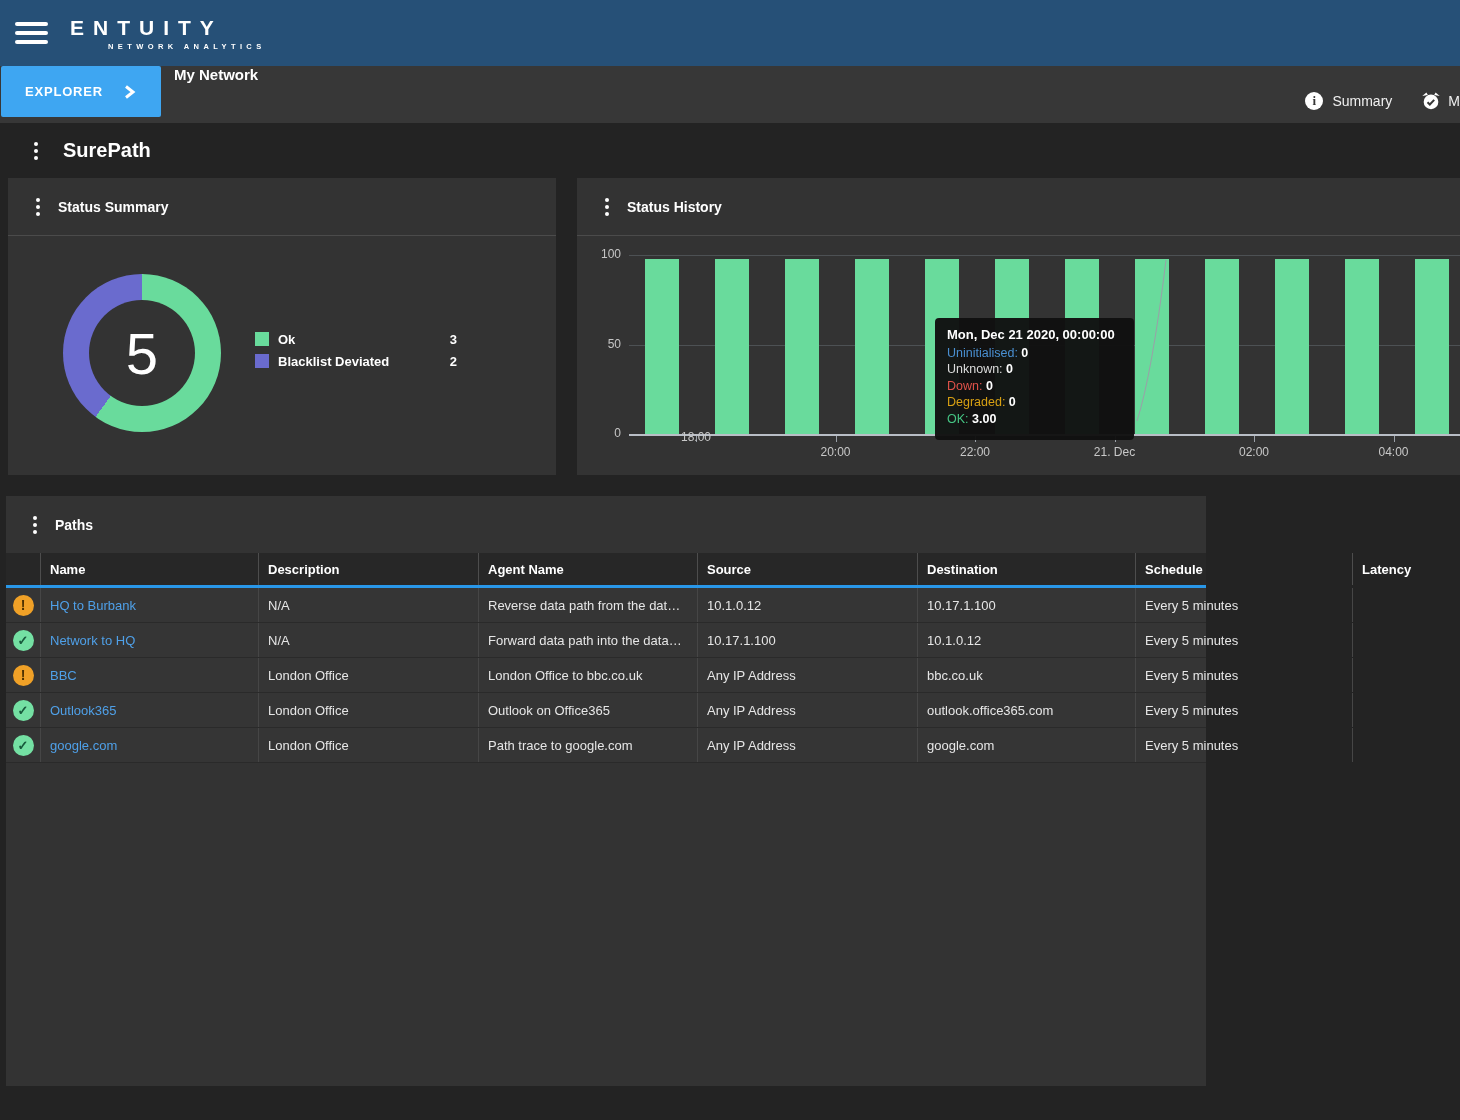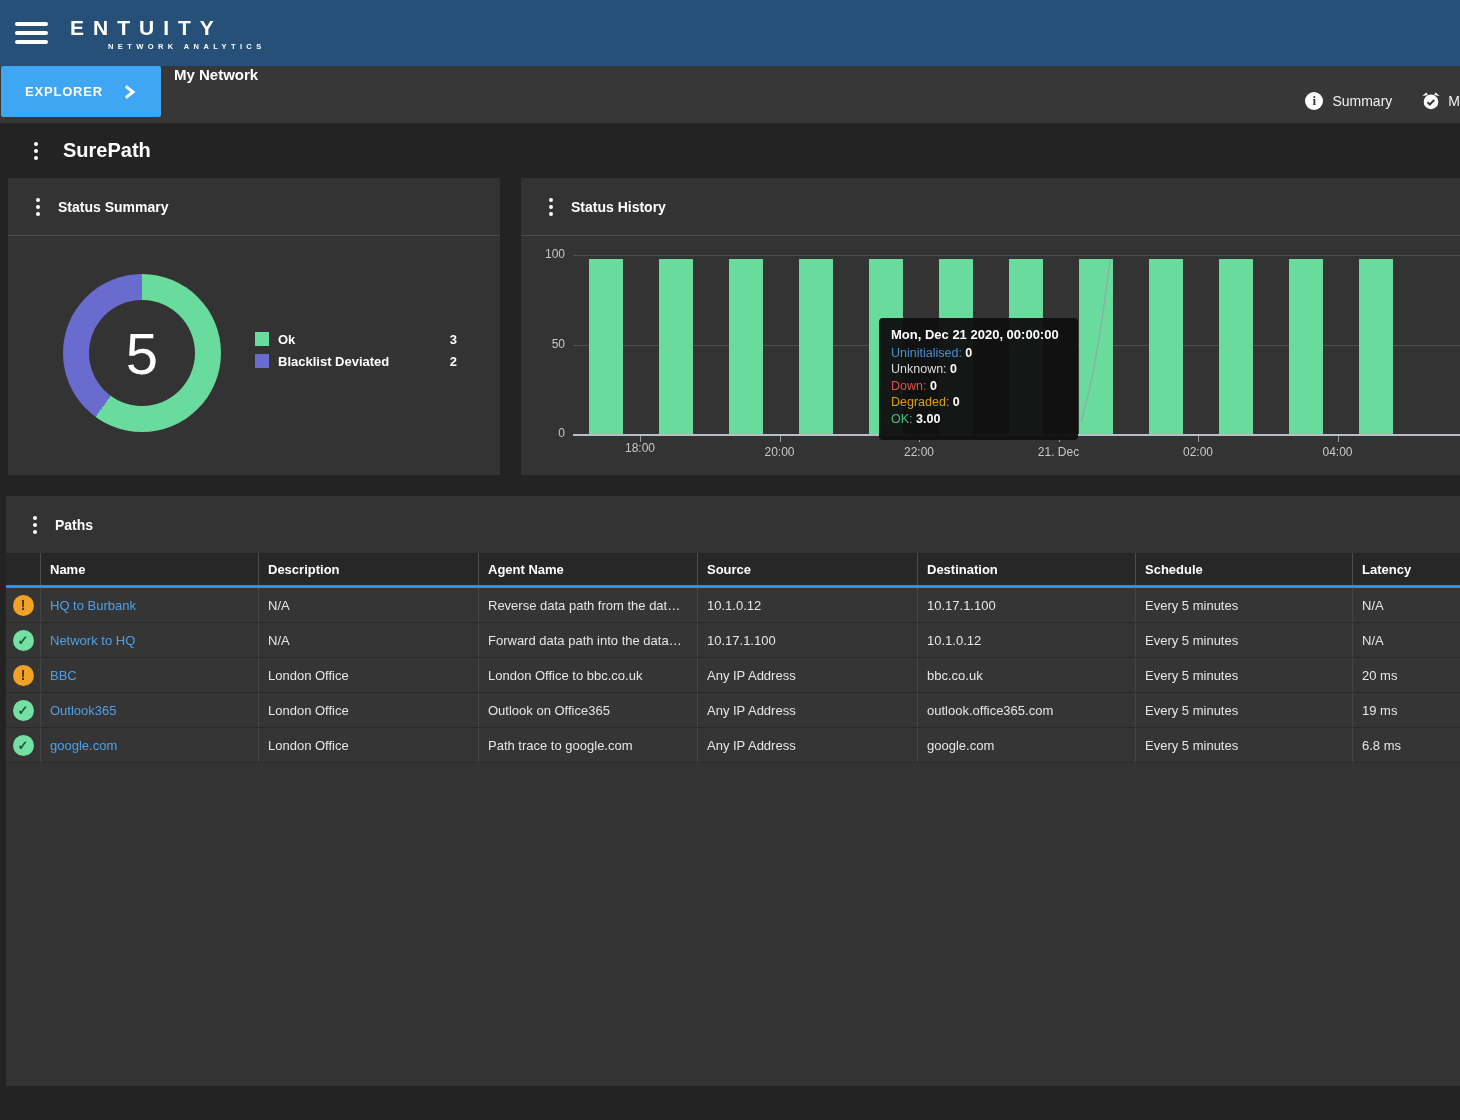--- a/index.html
+++ b/index.html
@@ -33,21 +33,21 @@
   .kebab { display:flex; flex-direction:column; gap:3px; cursor:pointer; padding:3px; }
   .kebab i { width:4px; height:4px; border-radius:50%; background:#fff; }
   .page-title { color:#fff; font-size:20px; font-weight:bold; margin-left:22px; }
 
   
   .panels-row { display:flex; gap:21px; padding-left:8px; height:297px; }
   .panel { background:#333333; position:relative; }
   .panel-head { height:58px; display:flex; align-items:center; padding-left:25px;
     border-bottom:1px solid #4b4b4b; }
   .panel-title { color:#fff; font-size:14px; font-weight:bold; margin-left:15px; }
-  .panel-ss { width:492px; }
+  .panel-ss { width:548px; }
   .panel-sh { flex:1; min-width:0; }
 
   
   .donut { position:absolute; left:55px; top:96px; width:158px; height:158px; border-radius:50%; }
   .donut-hole { position:absolute; left:26px; top:26px; width:106px; height:106px; border-radius:50%;
     background:#333333; display:flex; align-items:center; justify-content:center; }
   .donut-total { color:#fff; font-size:58px; font-weight:normal; }
   .legend { position:absolute; left:247px; top:150px; width:202px; }
   .legend-row { display:flex; align-items:center; height:22px; cursor:pointer; }
   .swatch { width:14px; height:14px; margin-right:9px; flex:none; }
@@ -63,21 +63,21 @@
   .xtick { position:absolute; width:1px; height:6px; background:#9aa0a8; }
   .xlab { position:absolute; width:90px; text-align:center; color:#c8c8c8; font-size:12px; }
   .connector { position:absolute; left:0; top:0; pointer-events:none; }
   .tooltip { position:absolute; left:358px; top:82px; width:199px; height:122px;
     background:rgba(17,17,17,.97); border-radius:4px; padding:9px 12px; z-index:5; }
   .tooltip-title { color:#fff; font-size:13px; font-weight:bold; margin-bottom:3px; white-space:nowrap; }
   .tt-row { font-size:12.5px; line-height:16.4px; white-space:nowrap; }
   .tt-row b { color:#fff; }
 
   
-  .panel-paths { margin:21px 0 0 6px; width:1454px; height:590px; }
+  .panel-paths { margin:21px 0 0 6px; width:1200px; height:590px; }
   .paths-head { height:57px; display:flex; align-items:center; padding-left:24px; }
   .ptable { width:100%; }
   .tgrid { display:grid; grid-template-columns:35px 218px 220px 219px 220px 218px 217px minmax(0,1fr);text-align:center; }
   .thead { background:#272727; border-bottom:3px solid #2997e8; }
   .th { height:32px; display:flex; align-items:center; padding-left:9px; color:#fff;
     font-size:13px; font-weight:bold; border-right:1px solid #4d4d4d; }
   .th:last-child { border-right:none; }
   .trow { background:#353535; border-bottom:1px solid #2a2a2a; cursor:pointer; }
   .td { height:34px; display:flex; align-items:center; padding-left:9px; color:#e6e6e6;
     font-size:13px; border-right:1px solid #464646; white-space:nowrap; overflow:hidden; }
@@ -190,21 +190,21 @@
           <div class="bar" style="left:348px;top:23px;height:175px;background:#69db9c"></div>
           <div class="bar" style="left:418px;top:23px;height:175px;background:#69db9c"></div>
           <div class="bar" style="left:488px;top:23px;height:175px;background:#69db9c"></div>
           <div class="bar" style="left:558px;top:23px;height:175px;background:#69db9c"></div>
           <div class="bar" style="left:628px;top:23px;height:175px;background:#69db9c"></div>
           <div class="bar" style="left:698px;top:23px;height:175px;background:#69db9c"></div>
           <div class="bar" style="left:768px;top:23px;height:175px;background:#69db9c"></div>
           <div class="bar" style="left:838px;top:23px;height:175px;background:#69db9c"></div>
           <div class="axisline" style="top:198px"></div>
           <div class="xtick" style="left:119px;top:200px"></div>
-          <div class="xlab" style="left:74px;top:205px">18:00</div>
+          <div class="xlab" style="left:74px;top:194px">18:00</div>
           <div class="xtick" style="left:258.5px;top:200px"></div>
           <div class="xlab" style="left:213.5px;top:209px">20:00</div>
           <div class="xtick" style="left:398px;top:200px"></div>
           <div class="xlab" style="left:353px;top:209px">22:00</div>
           <div class="xtick" style="left:537.5px;top:200px"></div>
           <div class="xlab" style="left:492.5px;top:209px">21. Dec</div>
           <div class="xtick" style="left:677px;top:200px"></div>
           <div class="xlab" style="left:632px;top:209px">02:00</div>
           <div class="xtick" style="left:816.5px;top:200px"></div>
           <div class="xlab" style="left:771.5px;top:209px">04:00</div>

